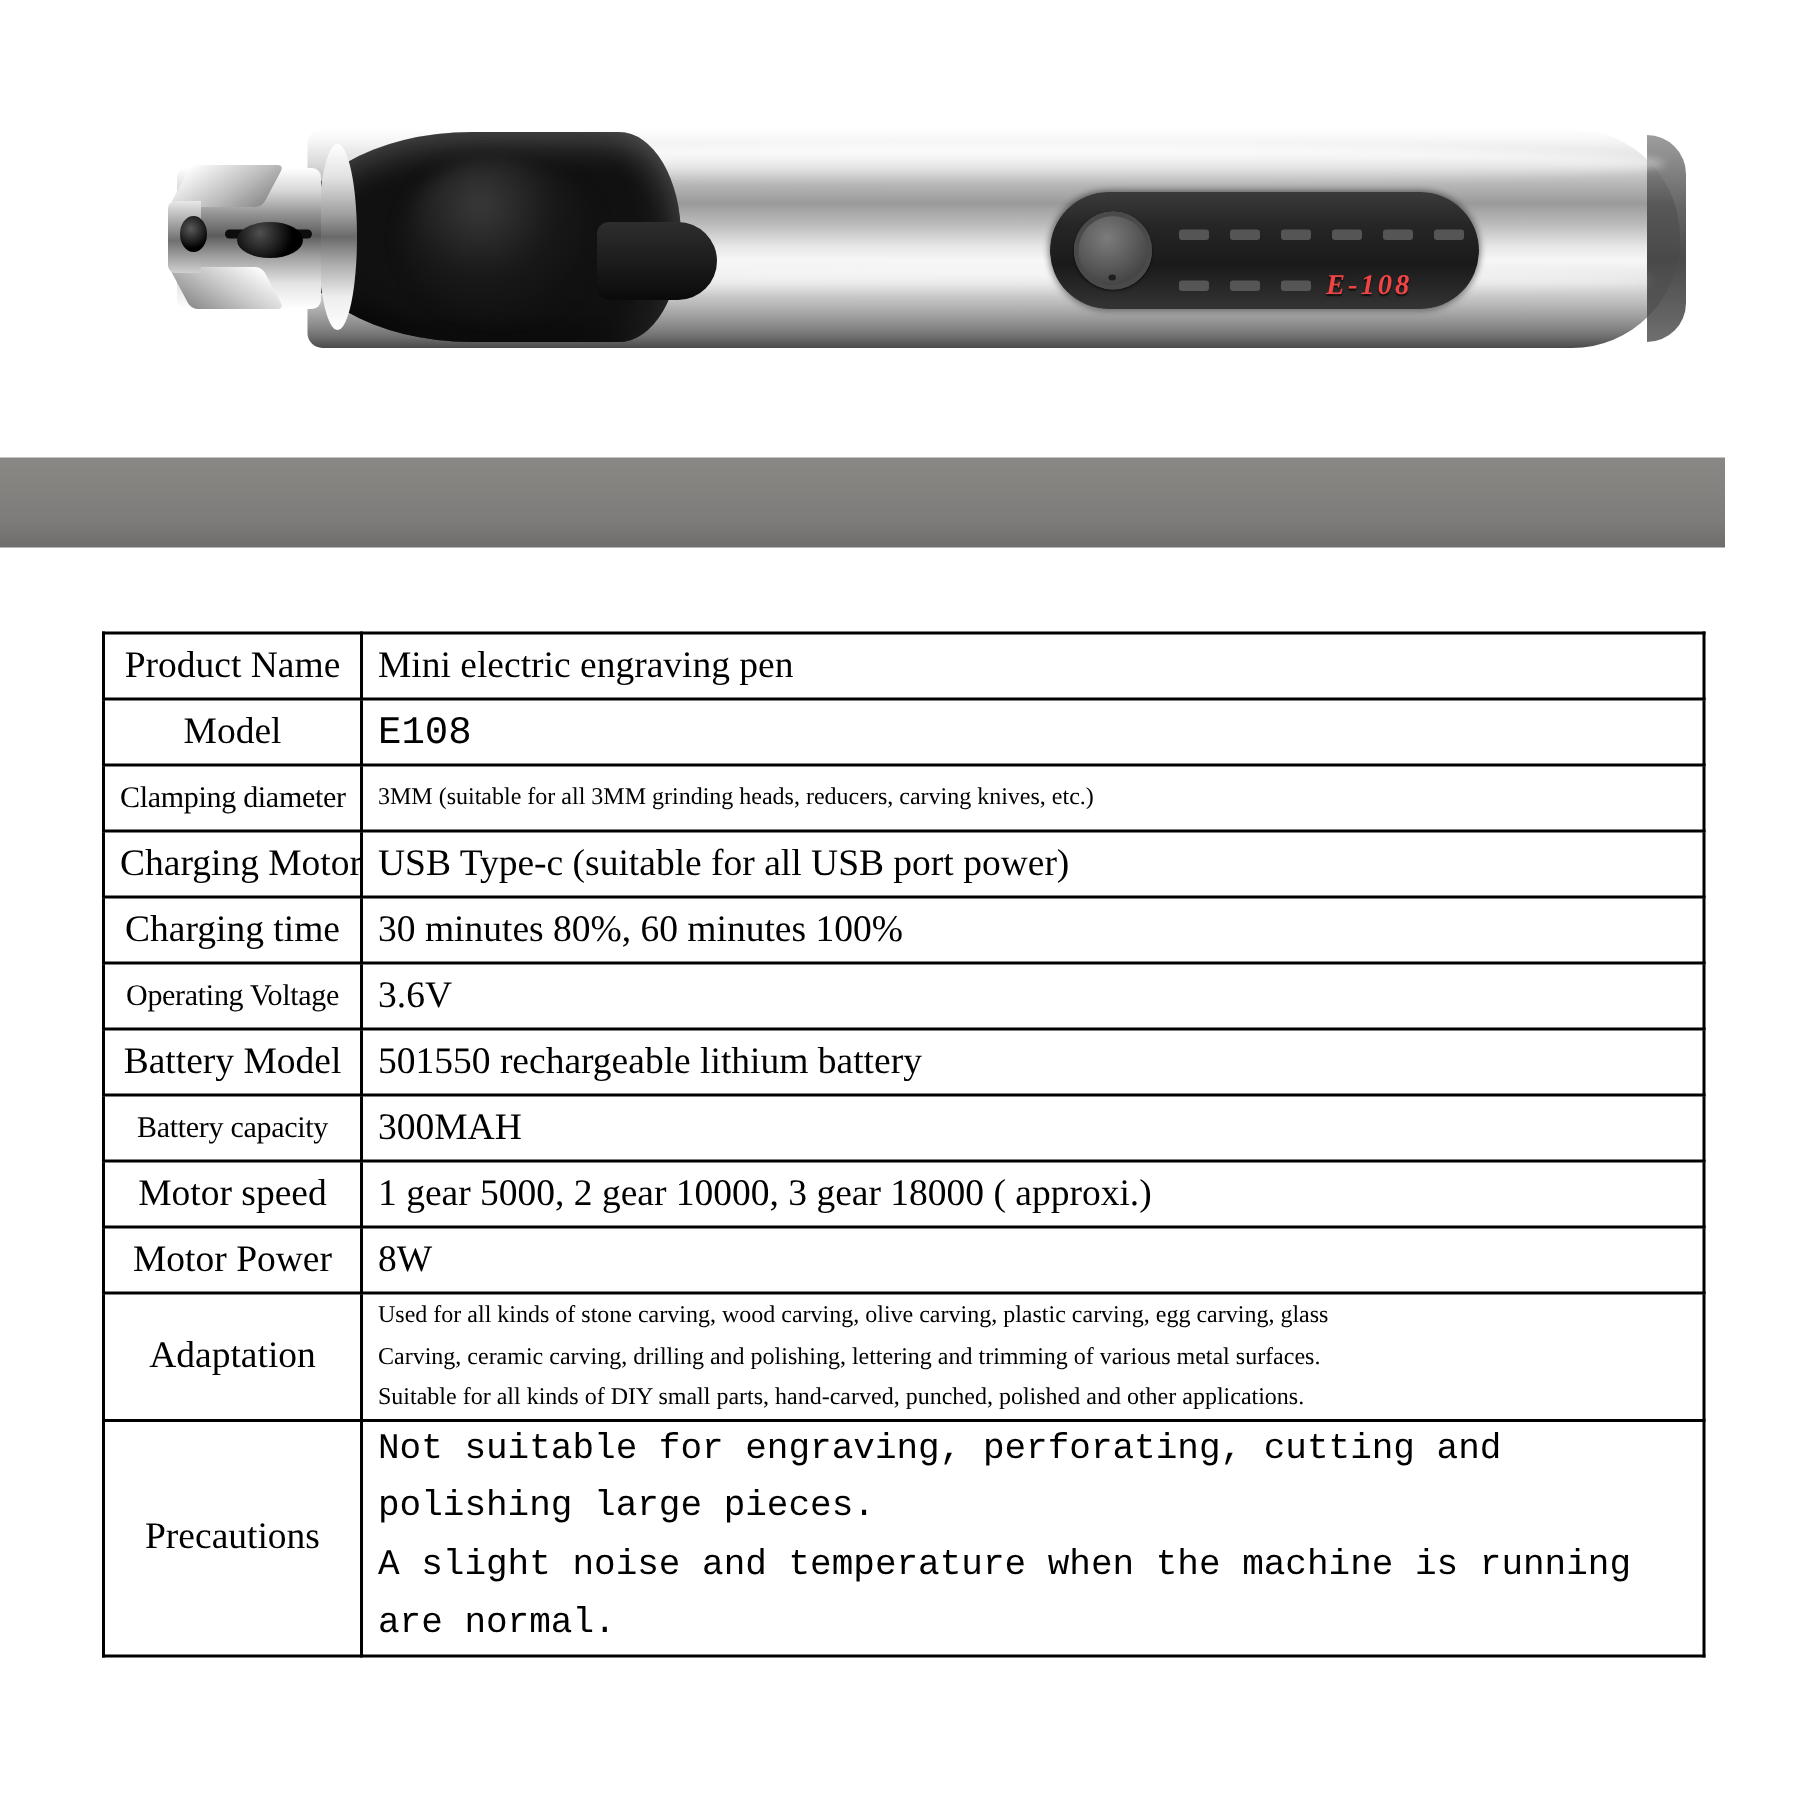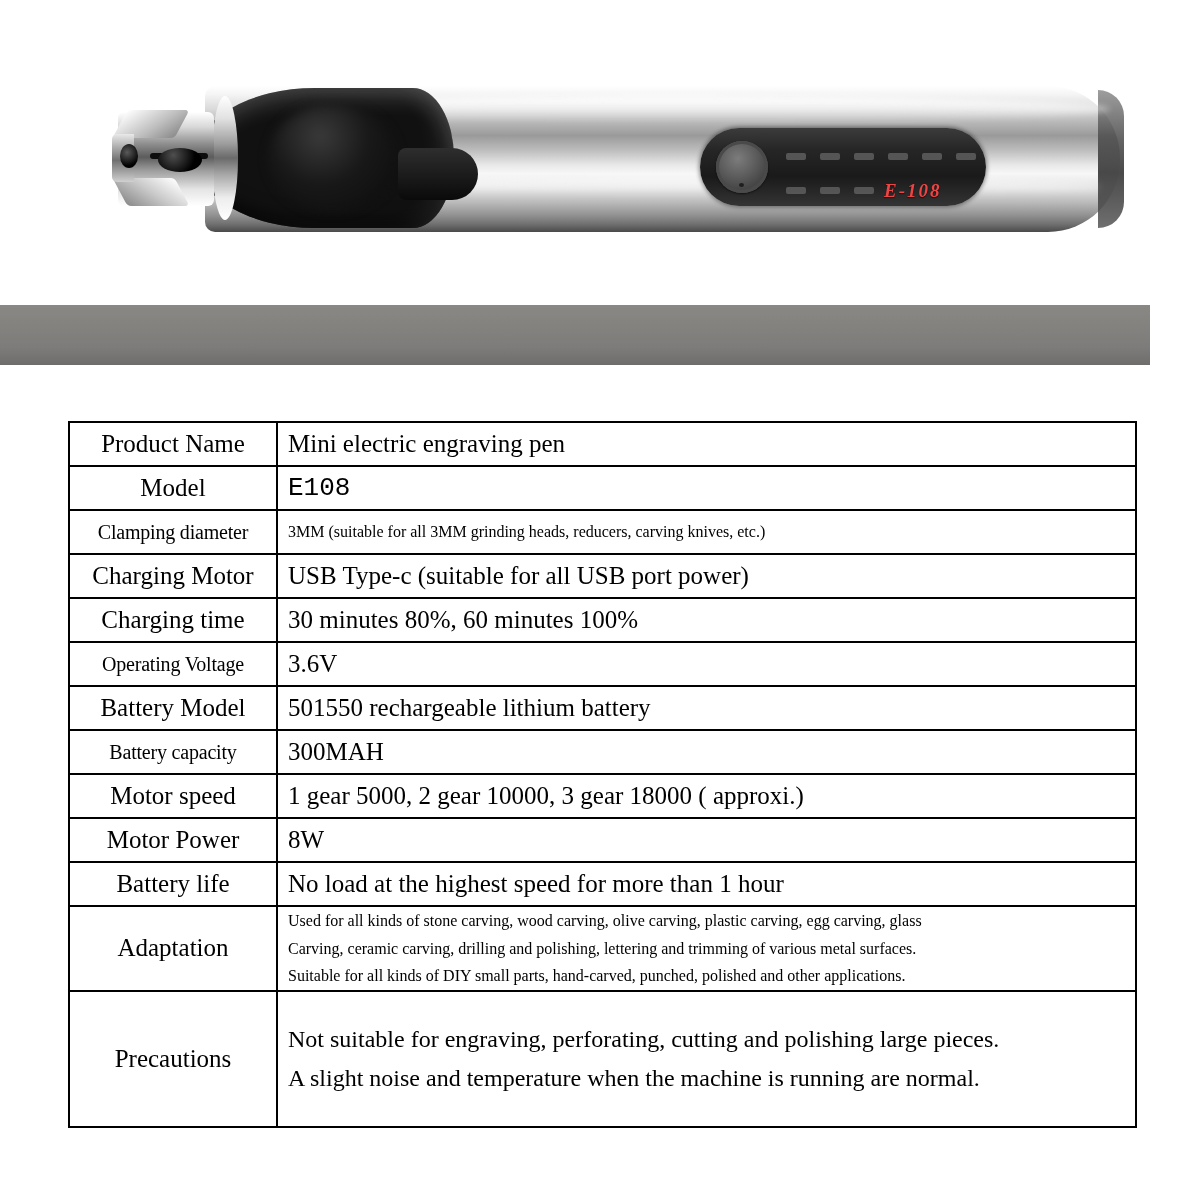--- a/index.html
+++ b/index.html
@@ -270,42 +270,42 @@
     border-collapse: collapse;
     table-layout: fixed;
   }
   #spec-table td {
     border: 2px solid #000000;
     padding: 0 10px;
     vertical-align: middle;
     color: #000000;
   }
   .col-label {
-    width: 208px;
+    width: 172px;
     text-align: center;
     font-size: 25px;
     white-space: nowrap;
   }
   .col-label.tight { font-size: 20px; letter-spacing: -.2px; }
   .col-value {
     font-size: 25px;
     text-align: left;
   }
   .col-value.sans {
     font-family: Liberation Mono, monospace;
     font-size: 26px;
   }
   .col-value.small { font-size: 16px; }
   .row-std td  { height: 44px; }
 
   .multi-line { line-height: 1.72; }
   .multi-line-lg { line-height: 1.62; font-size: 24px; }
 
   .cell-pad-top { padding-top: 6px; padding-bottom: 6px; }
-  .precaution-cell { height: 136px; vertical-align: top; padding-top: 22px; }
+  .precaution-cell { height: 136px; vertical-align: top; padding-top: 22px; font-family: Liberation Mono, monospace; }
   .precaution-label { vertical-align: middle; }
 </style>
 </head>
 <body>
 
 <div id="page">
 
   <div id="product-photo">
 
     <div class="pen-body"></div>
@@ -385,24 +385,20 @@
         <td class="col-value">300MAH</td>
       </tr>
       <tr class="row-std">
         <td class="col-label">Motor speed</td>
         <td class="col-value">1 gear 5000, 2 gear 10000, 3 gear 18000 ( approxi.)</td>
       </tr>
       <tr class="row-std">
         <td class="col-label">Motor Power</td>
         <td class="col-value">8W</td>
       </tr>
-      <tr class="row-std">
-        <td class="col-label">Battery life</td>
-        <td class="col-value">No load at the highest speed for more than 1 hour</td>
-      </tr>
 
       <tr>
         <td class="col-label">Adaptation</td>
         <td class="col-value small multi-line cell-pad-top">
           <div>Used for all kinds of stone carving, wood carving, olive carving, plastic carving, egg carving, glass</div>
           <div>Carving, ceramic carving, drilling and polishing, lettering and trimming of various metal surfaces.</div>
           <div>Suitable for all kinds of DIY small parts, hand-carved, punched, polished and other applications.</div>
         </td>
       </tr>
 

